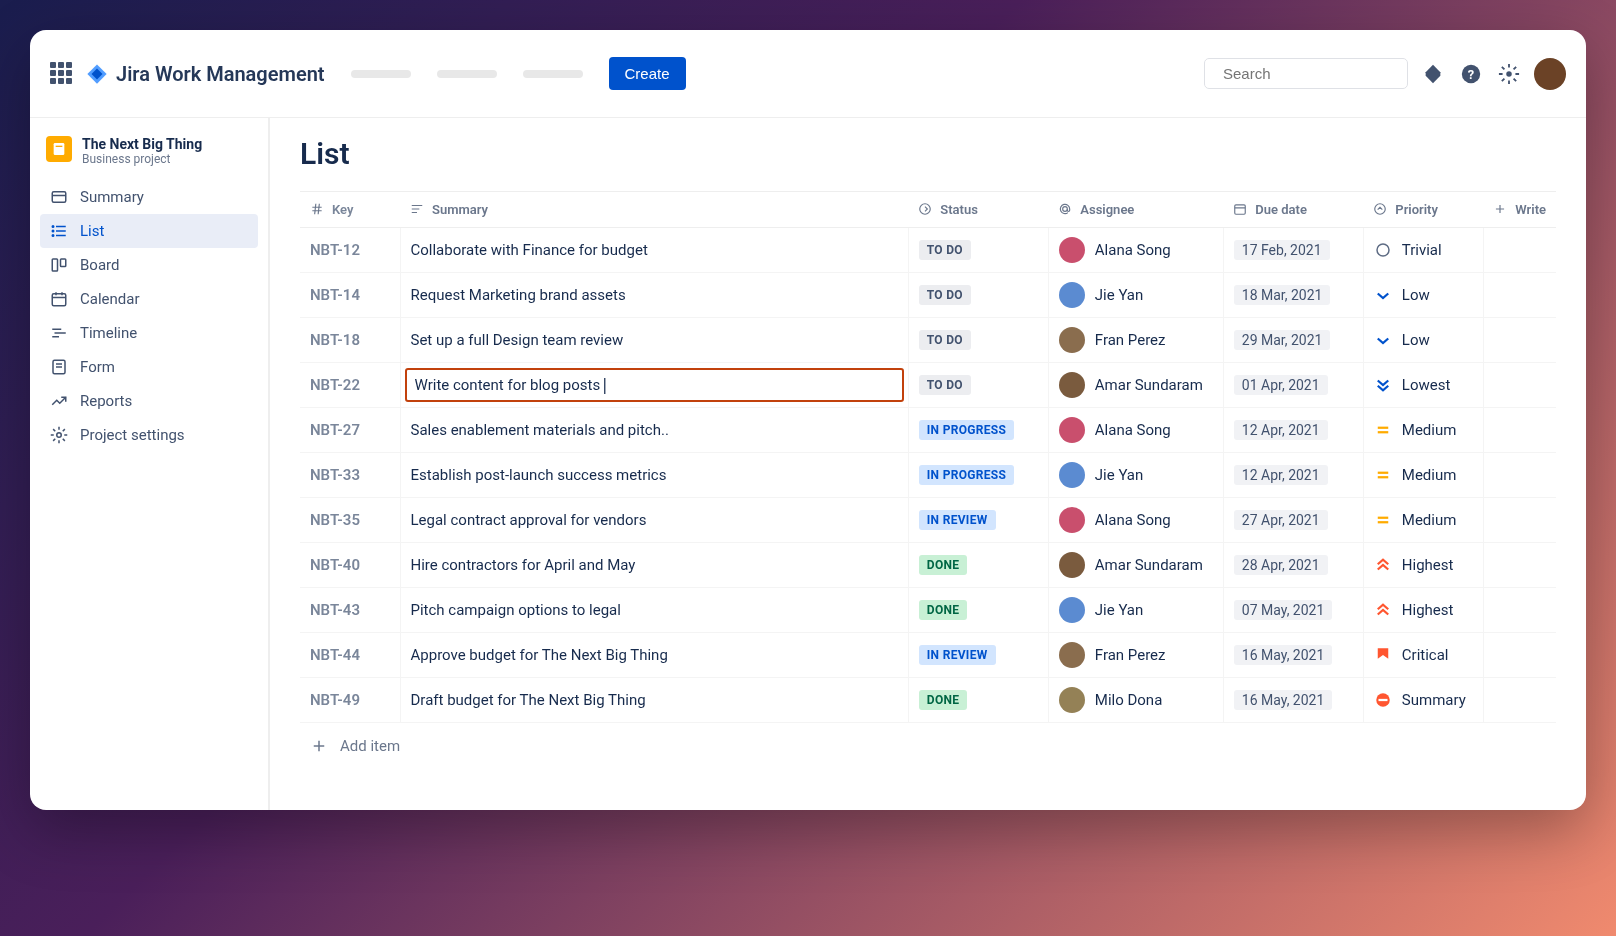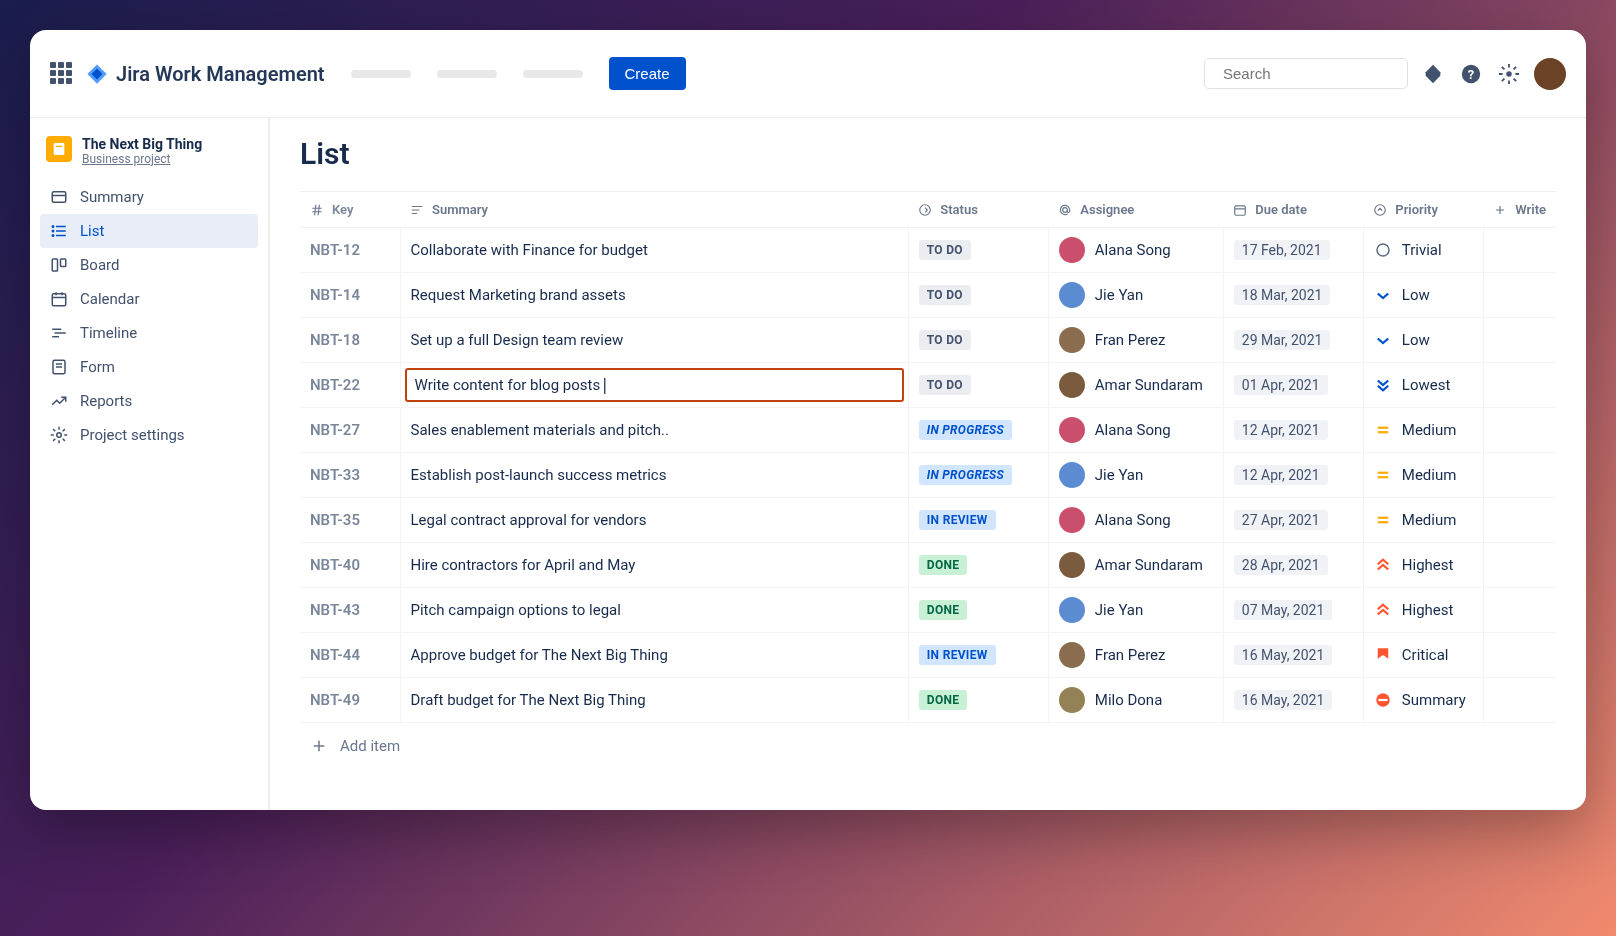--- a/index.html
+++ b/index.html
@@ -46,50 +46,50 @@
   }
   .search-box input { border:none; outline:none; font-size:15px; flex:1; background:transparent; }
   .hicon { width:26px; height:26px; display:flex; align-items:center; justify-content:center; color:#42526e; cursor:pointer; }
   .avatar { width:32px; height:32px; border-radius:50%; background:#6b4226; }
   .body { display:flex; flex:1; overflow:hidden; }
   .sidebar { width:240px; border-right:2px solid #eee; padding:14px 10px; }
   .proj-head { display:flex; gap:10px; padding:4px 6px 14px; }
   .proj-icon { width:26px; height:26px; background:#ffab00; border-radius:4px; flex-shrink:0;
     display:flex; align-items:center; justify-content:center; }
   .proj-name { font-weight:700; font-size:14px; color:#172b4d; }
-  .proj-sub { font-size:12px; color:#6b778c;text-decoration:underline; }
+  .proj-sub { font-size:12px; color:#6b778c; }
   .side-item {
     display:flex; align-items:center; gap:12px; padding:8px 10px;
     border-radius:4px; color:#42526e; font-size:15px; cursor:pointer;
   }
   .side-item.active { background:#e9edf7; color:#0052cc; }
   .side-ico { width:18px; display:flex; justify-content:center; }
   .main { flex:1; padding:18px 30px; overflow:auto; }
   .page-title { font-size:30px; font-weight:600; color:#172b4d; margin-bottom:20px; }
   table { width:100%; border-collapse:collapse; }
   th {
     text-align:left; padding:10px 10px; font-size:13px; font-weight:600; color:#6b778c;
     border-bottom:1px solid #eee; border-top:1px solid #eee;
   }
-  th .thwrap { display:flex; align-items:center; gap:8px; }
+  th .thwrap { display:flex; align-items:flex-start; gap:8px; }
   td { padding:9px 10px; font-size:15px; color:#172b4d; border-bottom:1px solid #f4f4f4;
        border-right:1px solid #f4f4f4; }
   td:last-child { border-right:none; }
   .col-key { color:#7a869a; font-weight:600; width:100px; }
   .col-status { width:140px; }
   .col-assignee { width:175px; }
   .col-date { width:140px; }
   .col-priority { width:120px; }
   .col-more { width:60px; }
   .status-badge {
     display:inline-block; padding:3px 8px; border-radius:3px;
     font-size:12px; font-weight:700; letter-spacing:0.3px;
   }
   .st-todo { background:#ecedf0; color:#42526e; }
-  .st-inprogress { background:#d2e5fe; color:#0052cc;font-style:italic; }
+  .st-inprogress { background:#d2e5fe; color:#0052cc; }
   .st-inreview { background:#d2e5fe; color:#0052cc; }
   .st-done { background:#c8f0d5; color:#006644; }
   .date-badge { background:#f1f2f5; padding:2px 8px; border-radius:3px; font-size:14px; color:#42526e; display:inline-block; }
   .assignee-cell { display:flex; align-items:center; gap:10px; }
   .av-sm { width:26px; height:26px; border-radius:50%; flex-shrink:0; }
   .editing-cell {
     border:2px solid #c2410c; border-radius:3px; padding:6px 8px;
   }
   .pri { display:flex; align-items:center; gap:10px; }
   .pri-icon { width:18px; height:18px; display:flex; align-items:center; justify-content:center; }

